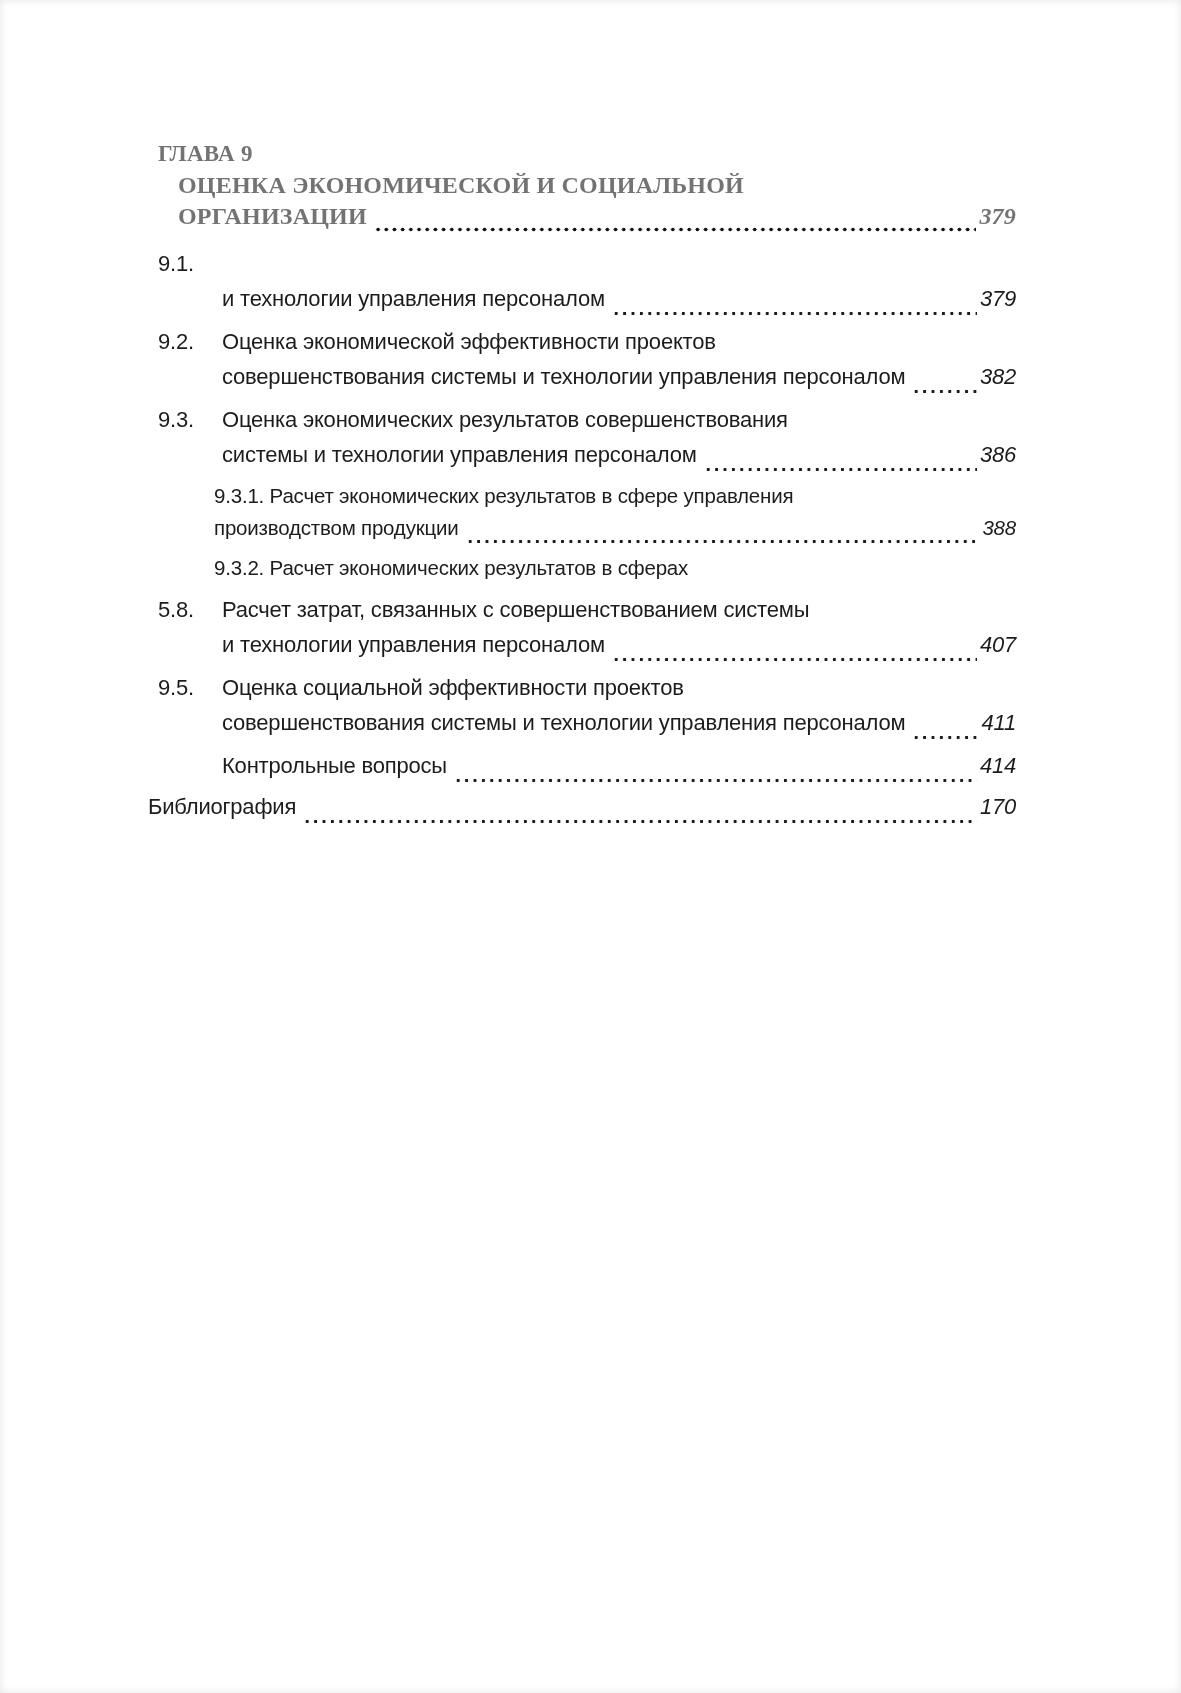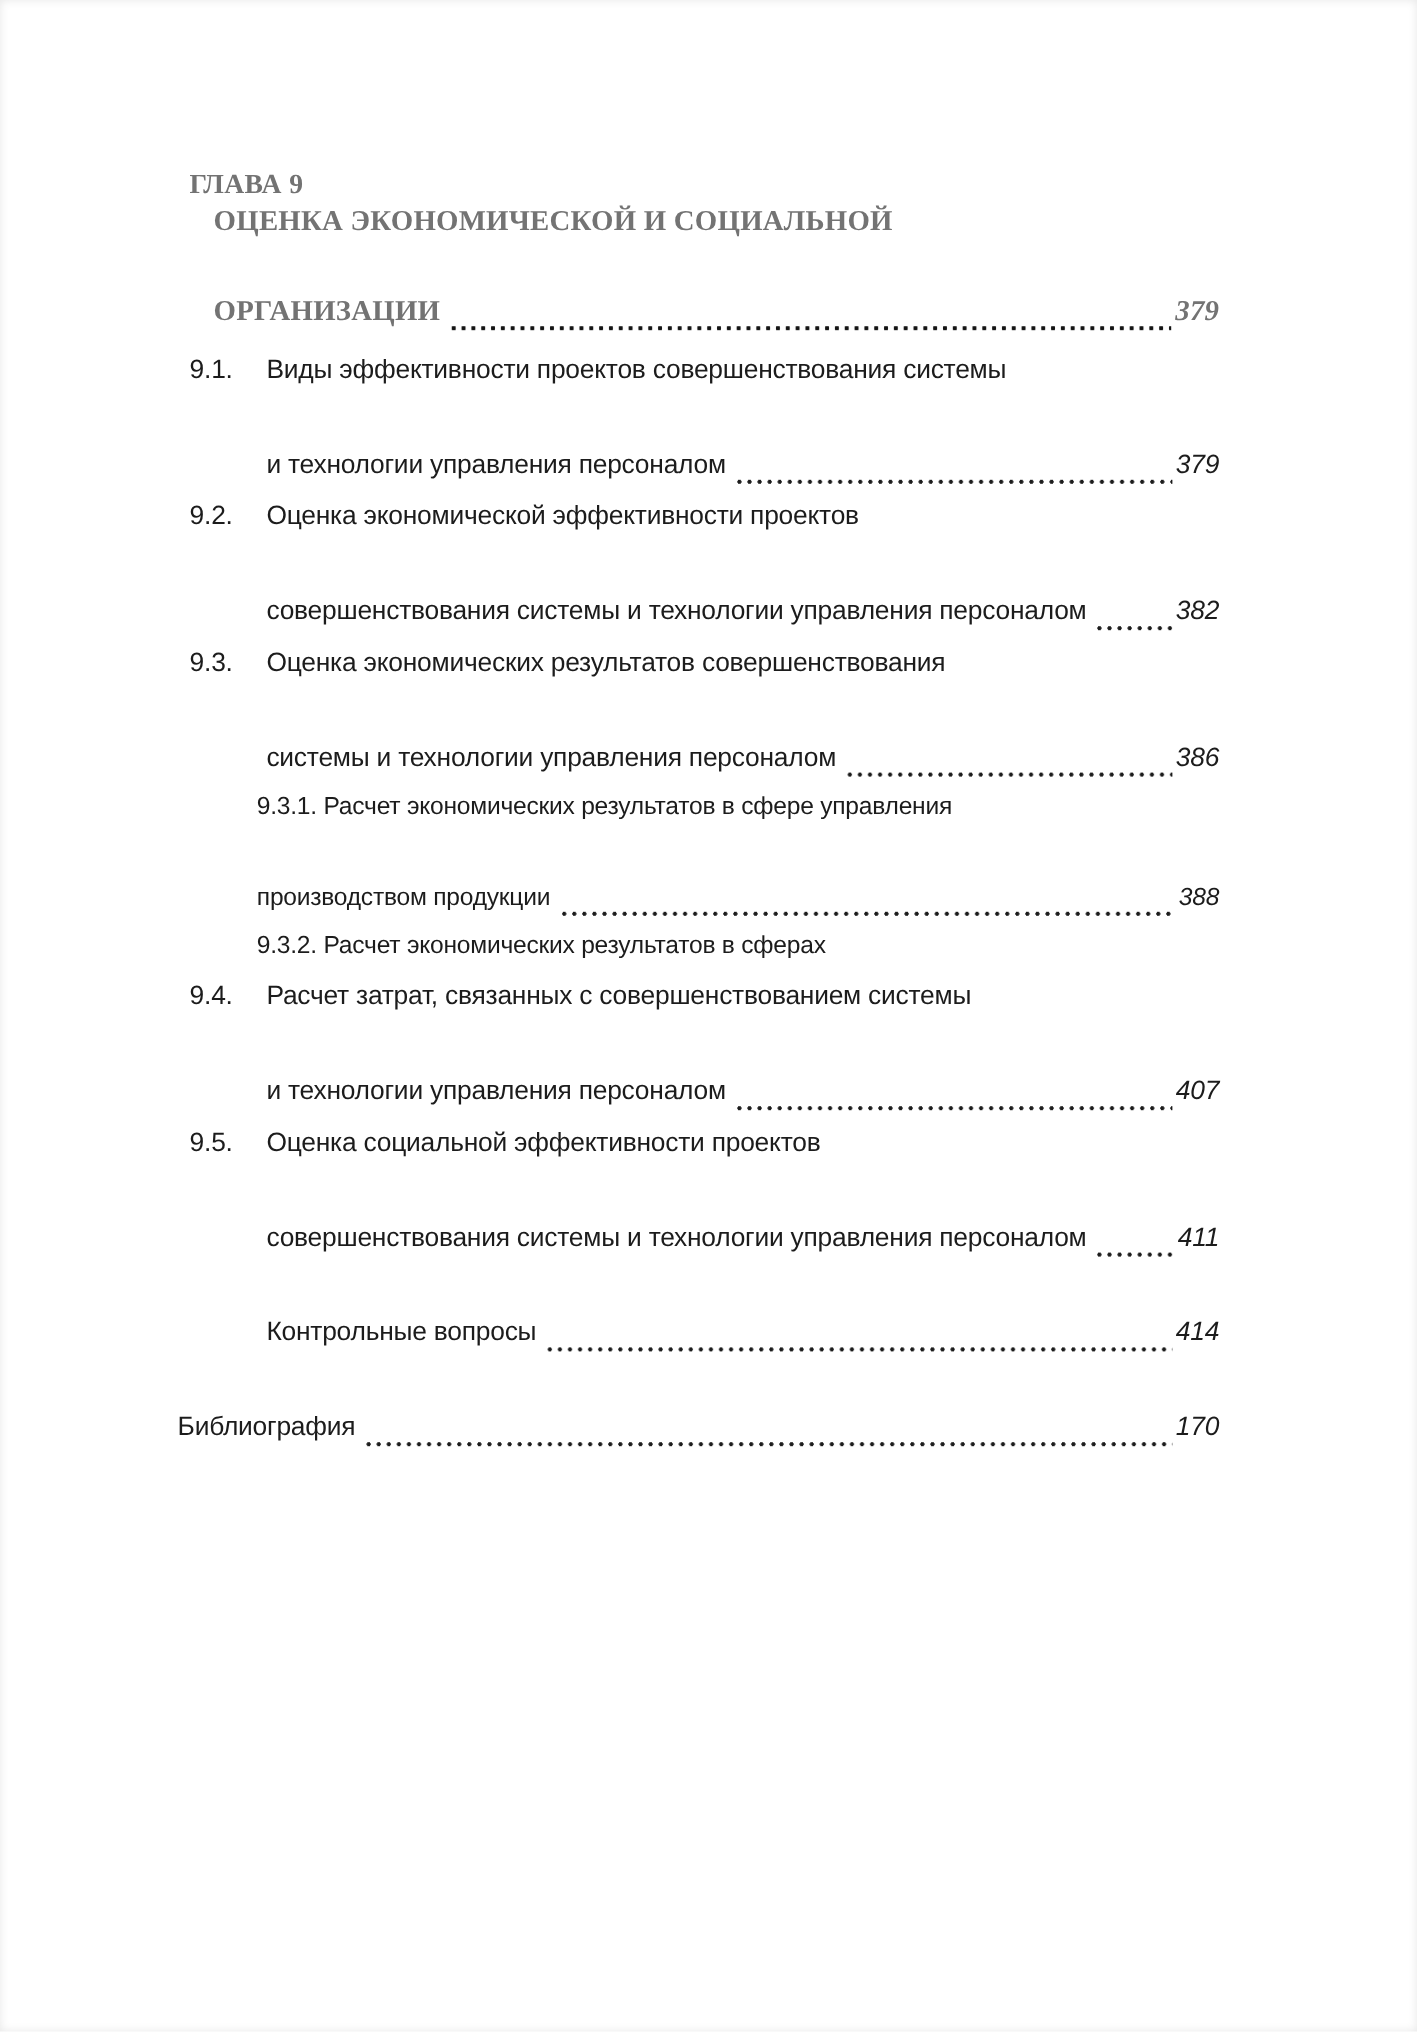--- a/index.html
+++ b/index.html
@@ -42,21 +42,20 @@
   .chapter-title {
     margin-left: 20px;
     font-size: 24px;
     line-height: 31px;
     letter-spacing: 0.2px;
   }
   
   .row {
     display: flex;
     align-items: center;
-    margin-top: 44px;
   }
   .row .txt { white-space: nowrap; }
   .leader {
     flex: 1;
     align-self: flex-end;
     height: 20px;
     margin: 0 1px 0 7px;
     background-image: radial-gradient(circle, #1c1c1c 1.5px, rgba(0,0,0,0) 1.9px);
     background-size: 8.4px 5px;
     background-repeat: repeat-x;
@@ -111,21 +110,20 @@
         <div class="row">
           <span class="txt">ОРГАНИЗАЦИИ</span>
           <span class="leader bold"></span>
           <span class="pg">379</span>
         </div>
       </div>
     </div>
 
     <div class="entry">
       <span class="num">9.1.</span>
-      <span class="l1">Виды эффективности проектов совершенствования системы</span>
       <span class="l2 row">
         <span class="txt">и технологии управления персоналом</span>
         <span class="leader"></span>
         <span class="pg">379</span>
       </span>
     </div>
 
     <div class="entry">
       <span class="num">9.2.</span>
       <span class="l1">Оценка экономической эффективности проектов</span>
@@ -153,21 +151,21 @@
         <span class="leader"></span>
         <span class="pg">388</span>
       </div>
     </div>
 
     <div class="sub">
       <div class="l1">9.3.2. Расчет экономических результатов в сферах</div>
     </div>
 
     <div class="entry">
-      <span class="num">9.4.</span>
+      <span class="num">5.8.</span>
       <span class="l1">Расчет затрат, связанных с совершенствованием системы</span>
       <span class="l2 row">
         <span class="txt">и технологии управления персоналом</span>
         <span class="leader"></span>
         <span class="pg">407</span>
       </span>
     </div>
 
     <div class="entry">
       <span class="num">9.5.</span>

